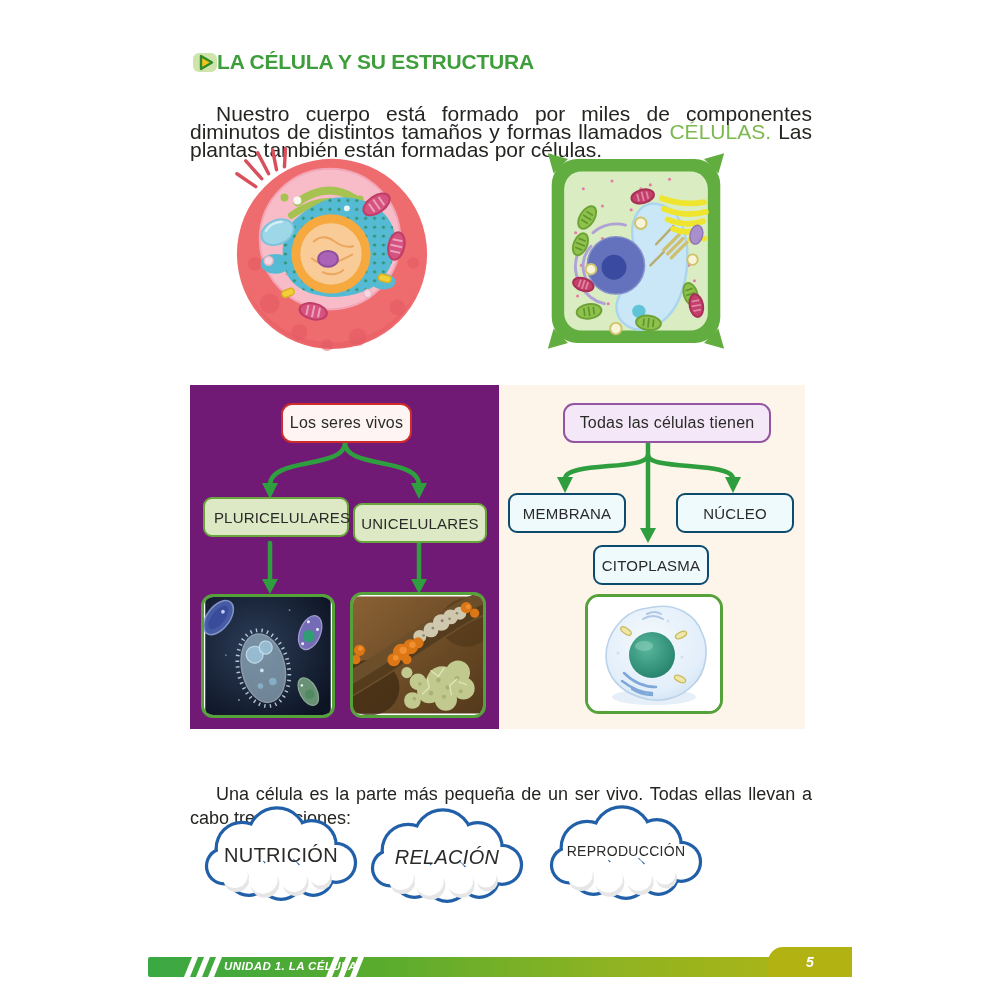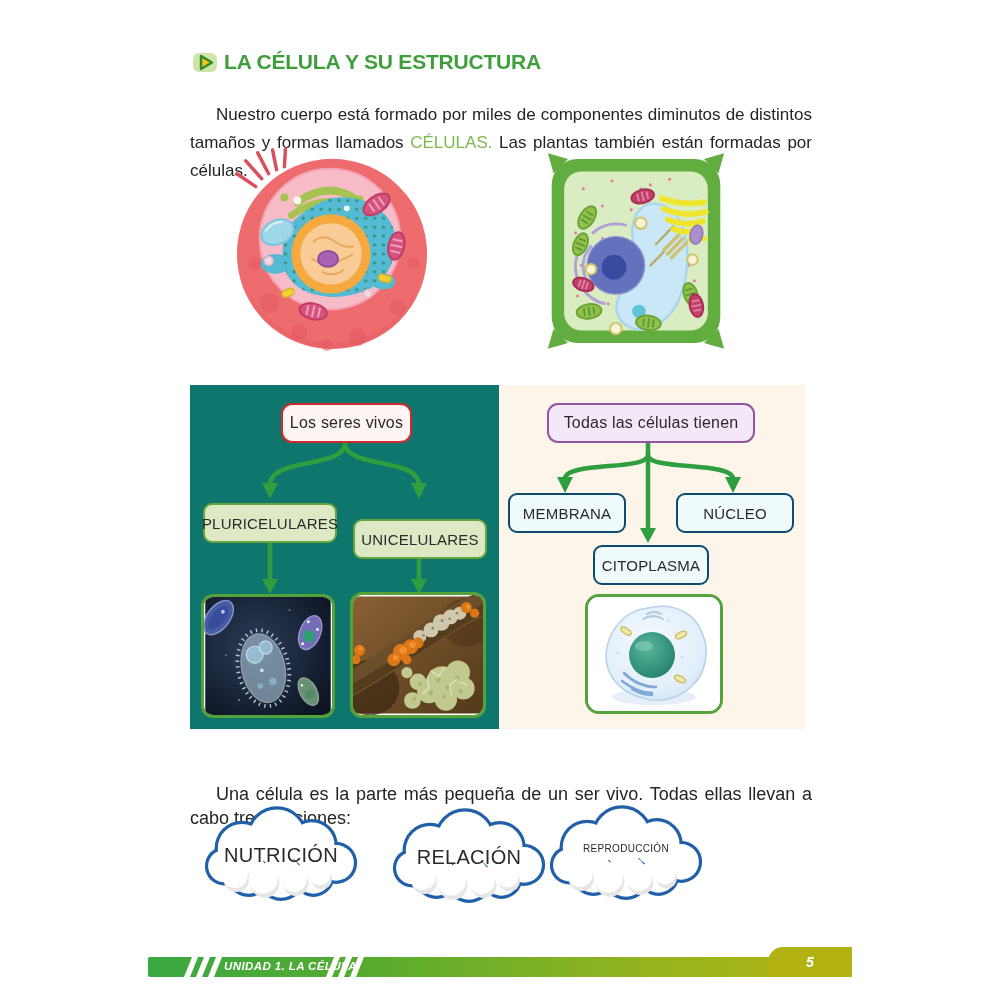--- a/index.html
+++ b/index.html
@@ -1,50 +1,50 @@
 <!DOCTYPE html>
 <html><head>
 <meta charset="utf-8">
 <style>
   html,body{margin:0;padding:0;background:#ffffff;}
   #page{position:relative;width:1000px;height:1000px;background:#ffffff;overflow:hidden;
         font-family:"Liberation Sans", sans-serif;color:#242420;}
   .abs{position:absolute;}
 
   
-  .title-row{left:193px;top:50px;display:flex;align-items:center;gap:7px;}
+  .title-row{left:193px;top:50px;display:flex;align-items:center;}
   .bullet{width:24px;height:19px;border-radius:6px;background:#cfe4ab;display:flex;align-items:center;justify-content:center;}
   .page-title{font-size:21px;font-weight:800;color:#3f9e3c;letter-spacing:-0.2px;}
 
-  .intro{left:190px;top:84px;width:622px;font-size:17px;line-height:28px;text-align:justify;}
+  .intro{left:190px;top:84px;width:622px;font-size:21px;line-height:18px;text-align:justify;}
   .intro .indent{display:inline-block;width:26px;}
   .hl-green{color:#7cb94e;}
 
   
-  .panel-left{left:190px;top:385px;width:309px;height:344px;background:#0f766e;}
+  .panel-left{left:190px;top:385px;width:309px;height:344px;background:#701a75;}
   .panel-right{left:499px;top:385px;width:306px;height:344px;background:#fdf5e9;}
 
   .node{position:absolute;display:flex;align-items:center;justify-content:center;text-align:center;
         background:#ffffff;border-radius:9px;font-size:15px;letter-spacing:0.2px;color:#2a2a28;}
   .node-root-red{background:#fdf4f3;border:2.5px solid #cf2b2b;border-radius:11px;font-size:16px;}
-  .node-root-purple{background:#f4e7f7;border:2.5px solid #9355a2;border-radius:11px;font-size:16px;}
+  .node-root-purple{background:#f4e7f7;border:2.5px solid #9355a2;border-radius:11px;font-size:16px;margin-left:16px;}
   .node-green{background:#dde9c5;border:2px solid #69a53d;}
   .node-cyan{background:#effafd;border:2px solid #0c4a6e;}
 
   .photo{position:absolute;border:3px solid #55a23a;border-radius:12px;overflow:hidden;background:#fff;}
   .photo svg{display:block;}
 
   .arrows{position:absolute;left:0;top:0;pointer-events:none;}
 
   
   .functions-text{left:190px;top:764px;width:622px;font-size:18px;line-height:24px;text-align:justify;}
   .cloud{position:absolute;width:162px;height:104px;}
   .cloud .cloud-label{position:absolute;left:0;top:38px;width:100%;text-align:center;
         font-size:20px;letter-spacing:0.3px;color:#2a2a28;font-weight:400;}
-  .cloud.c3 .cloud-label{font-size:10px;text-align:center;}
+  .cloud.c3 .cloud-label{font-size:14px;text-align:center;}
 
   
   .footer-bar{left:148px;top:957px;width:704px;height:20px;
         background:linear-gradient(90deg,#3aa843 0%,#55ab2f 30%,#8db322 65%,#b5b512 100%);
         border-radius:2px 0 0 2px;}
   .stripe{position:absolute;top:-1px;width:6px;height:22px;background:#ffffff;transform:skewX(-22deg);}
   .unit-label{position:absolute;left:76px;top:3px;font-size:11.5px;font-weight:700;font-style:italic;
         color:#ffffff;letter-spacing:0.4px;white-space:nowrap;}
   .page-tab{left:768px;top:947px;width:84px;height:30px;background:#b2b313;border-radius:15px 0 0 0;
         display:flex;align-items:center;justify-content:center;}
@@ -318,22 +318,22 @@
         <path d="M229,158 V195"></path>
       </g>
       <g fill="#2f9e3f">
         <polygon points="72,98 88,98 80,114"></polygon>
         <polygon points="221,98 237,98 229,114"></polygon>
         <polygon points="72,194 88,194 80,209"></polygon>
         <polygon points="221,194 237,194 229,209"></polygon>
       </g>
     </svg>
     <div class="node node-root-red" style="left:91px;top:18px;width:127px;height:36px;">Los seres vivos</div>
-    <div class="node node-green" style="left:13px;top:118px;width:130px;height:36px;">PLURICELULARES</div>
-    <div class="node node-green" style="left:163px;top:134px;width:130px;height:36px;">UNICELULARES</div>
+    <div class="node node-green" style="left:13px;top:112px;width:130px;height:36px;padding-left:12px;">PLURICELULARES</div>
+    <div class="node node-green" style="left:163px;top:118px;width:130px;height:36px;">UNICELULARES</div>
 
     <div class="photo" style="left:11px;top:209px;width:128px;height:118px;" aria-label="Microorganismos al microscopio">
       <svg width="128" height="118" viewBox="0 0 134 126">
         <defs>
           <radialGradient id="microbg" cx="40%" cy="42%" r="75%">
             <stop offset="0%" stop-color="#2c3d58"></stop>
               <stop offset="100%" stop-color="#0c1322"></stop>
           </radialGradient>
         </defs>
         <rect width="134" height="126" fill="url(#microbg)"></rect>
@@ -542,21 +542,21 @@
       <g fill="#ffffff">
         <circle cx="43" cy="85" r="16"></circle>
           <circle cx="78" cy="90" r="18"></circle>
           <circle cx="116" cy="90" r="16"></circle>
           <circle cx="148" cy="85" r="13"></circle>
       </g>
     </svg>
     <div class="cloud-label">NUTRICIÓN</div>
   </div>
 
-  <div class="abs cloud c2" style="left:388px;top:808px;">
+  <div class="abs cloud c2" style="left:366px;top:808px;font-style:italic;">
     <svg width="162" height="104" viewBox="0 0 200 128">
       <g fill="#2160a8">
         <circle cx="52" cy="52" r="34"></circle>
           <circle cx="95" cy="38" r="38"></circle>
           <circle cx="138" cy="48" r="32"></circle>
         <circle cx="168" cy="70" r="26"></circle>
           <circle cx="30" cy="74" r="24"></circle>
           <circle cx="60" cy="84" r="28"></circle>
         <circle cx="100" cy="87" r="30"></circle>
           <circle cx="140" cy="86" r="26"></circle>

